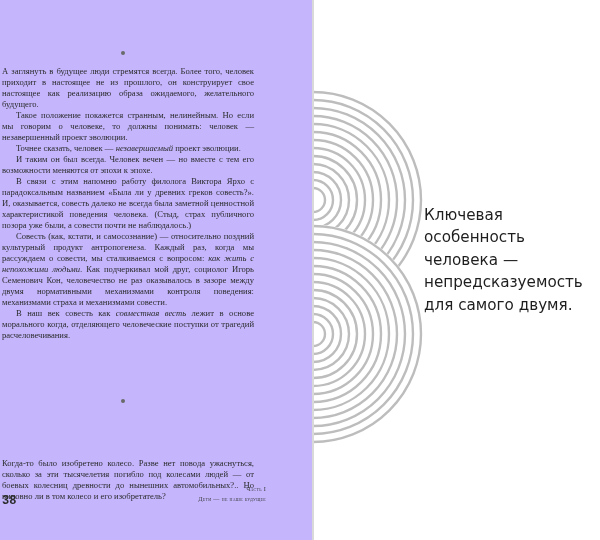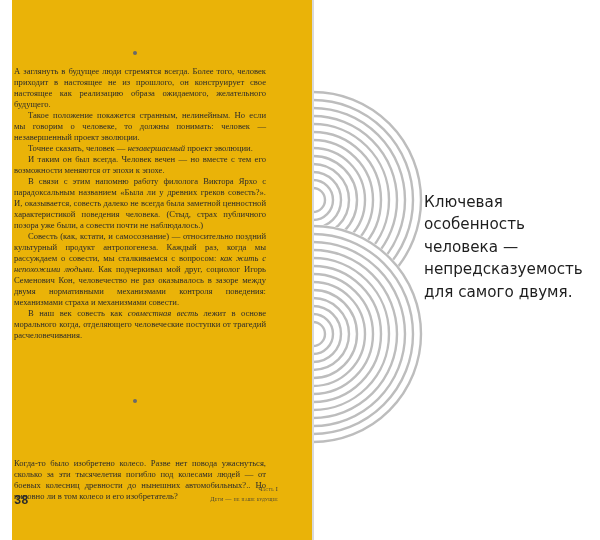--- a/index.html
+++ b/index.html
@@ -1,19 +1,19 @@
 <!DOCTYPE html>
 <html><head>
 <meta charset="utf-8">
 <style>
   html, body { margin: 0; padding: 0; background: #ffffff; }
   body { width: 600px; height: 540px; position: relative; overflow: hidden; }
   .spread { position: absolute; inset: 0; width: 600px; height: 540px; }
   .page-left {
-    position: absolute; left: 12px; top: 0; width: 312px; height: 540px; background: #eab308;
+    position: absolute; left: 0; top: 0; width: 312px; height: 540px; background: #c4b5fd;
   }
   .page-right {
     position: absolute; left: 312px; top: 0; width: 288px; height: 540px; background: #fff;
   }
   .gutter-line {
     position: absolute; left: 312px; top: 0; width: 2px; height: 540px; background: #d9d9d9;
   }
   .text-block {
     position: absolute; left: 2px; width: 252px;
     font-family: "Liberation Serif", "DejaVu Serif", serif;
@@ -32,21 +32,21 @@
   }
   .running-head {
     position: absolute; right: 46px; top: 484px; text-align: right;
     font-family: "Liberation Serif", serif; font-size: 6.2px; letter-spacing: 0.3px; color: #3a3a3a;
     line-height: 10px;
   }
   .running-head .part { font-variant: small-caps; }
   .running-head .title { font-variant: small-caps; text-transform: none; }
   .rings { position: absolute; left: 0; top: 0; }
   .quote {
-    position: absolute; left: 424px; top: 191px; width: 170px;
+    position: absolute; left: 424px; top: 204px; width: 170px;
     font-family: "DejaVu Sans", sans-serif; font-size: 15.2px; line-height: 22.4px;
     color: #1e1e1e; font-weight: normal;
   }
   .quote span { display: block; white-space: nowrap; }
 </style>
 </head>
 <body>
 
 <div class="spread">
 

